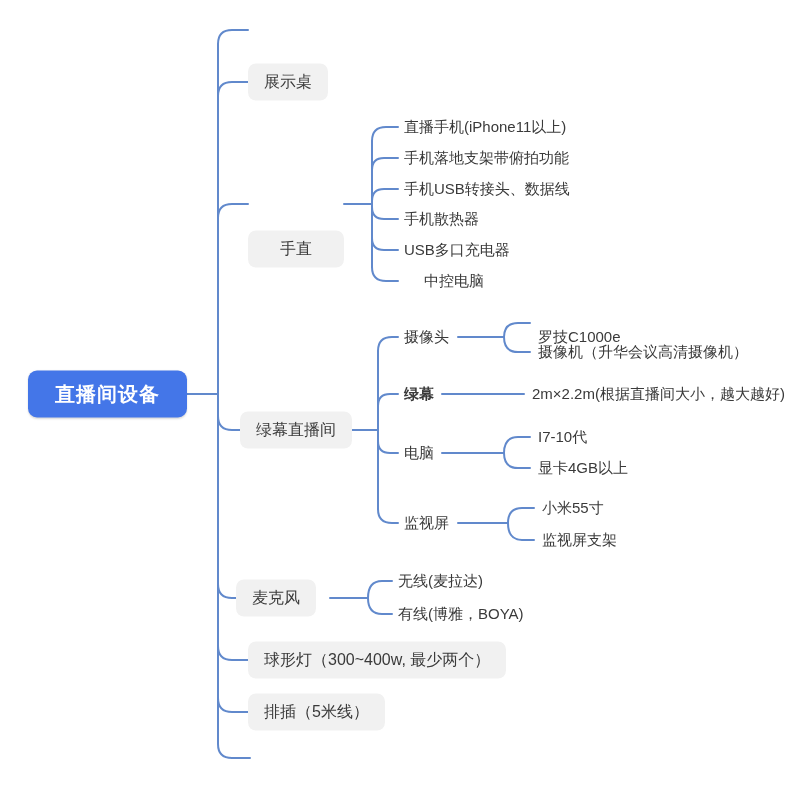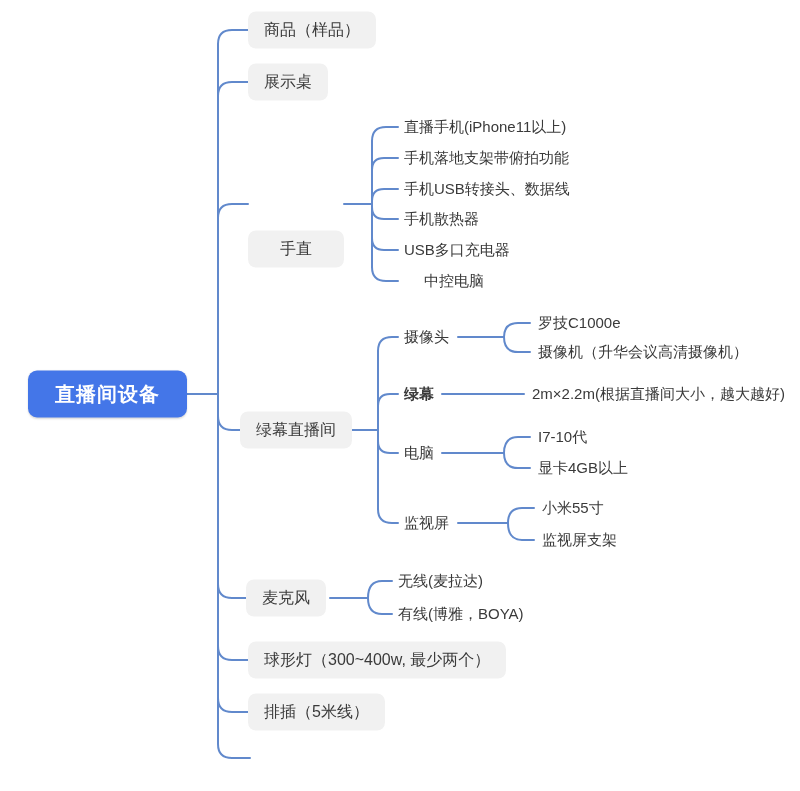--- a/index.html
+++ b/index.html
@@ -66,41 +66,40 @@
 
     <path d="M 458,523 H 508"></path>
     <path d="M 534,508 H 522 Q 508,508 508,523 Q 508,540 522,540 H 534"></path>
 
     <path d="M 330,598 H 368"></path>
     <path d="M 392,581 H 382 Q 368,581 368,598 Q 368,614 382,614 H 392"></path>
   </svg>
 
   <div class="node node-root" style="left:28px;top:394px;border-radius:9px;">直播间设备</div>
 
-  <div class="node node-box" style="left:248px;top:30px;">商品（样品）</div>
   <div class="node node-box" style="left:248px;top:82px;">展示桌</div>
   <div class="node node-box w64" style="left:248px;top:204px;">手直</div>
   <div class="node node-box w80" style="left:240px;top:430px;">绿幕直播间</div>
-  <div class="node node-box" style="left:246px;top:598px;">麦克风</div>
+  <div class="node node-box" style="left:236px;top:598px;">麦克风</div>
   <div class="node node-box" style="left:248px;top:660px;">球形灯（300~400w, 最少两个）</div>
   <div class="node node-box" style="left:248px;top:712px;">排插（5米线）</div>
 
   <div class="node node-text" style="left:404px;top:127px;">直播手机(iPhone11以上)</div>
   <div class="node node-text" style="left:404px;top:158px;">手机落地支架带俯拍功能</div>
   <div class="node node-text" style="left:404px;top:189px;">手机USB转接头、数据线</div>
   <div class="node node-text" style="left:404px;top:219px;">手机散热器</div>
   <div class="node node-text" style="left:404px;top:250px;">USB多口充电器</div>
   <div class="node node-text" style="left:404px;top:281px;margin-left:20px;">中控电脑</div>
 
   <div class="node node-text" style="left:404px;top:337px;">摄像头</div>
   <div class="node node-text" style="left:404px;top:394px;font-weight:bold;">绿幕</div>
   <div class="node node-text" style="left:404px;top:453px;">电脑</div>
   <div class="node node-text" style="left:404px;top:523px;">监视屏</div>
 
-  <div class="node node-text" style="left:538px;top:323px;">罗技C1000e</div>
+  <div class="node node-text" style="left:538px;top:337px;">罗技C1000e</div>
   <div class="node node-text" style="left:538px;top:352px;">摄像机（升华会议高清摄像机）</div>
   <div class="node node-text" style="left:532px;top:394px;">2m×2.2m(根据直播间大小，越大越好)</div>
   <div class="node node-text" style="left:538px;top:437px;">I7-10代</div>
   <div class="node node-text" style="left:538px;top:468px;">显卡4GB以上</div>
   <div class="node node-text" style="left:542px;top:508px;">小米55寸</div>
   <div class="node node-text" style="left:542px;top:540px;">监视屏支架</div>
 
   <div class="node node-text" style="left:398px;top:581px;">无线(麦拉达)</div>
   <div class="node node-text" style="left:398px;top:614px;">有线(博雅，BOYA)</div>
 

